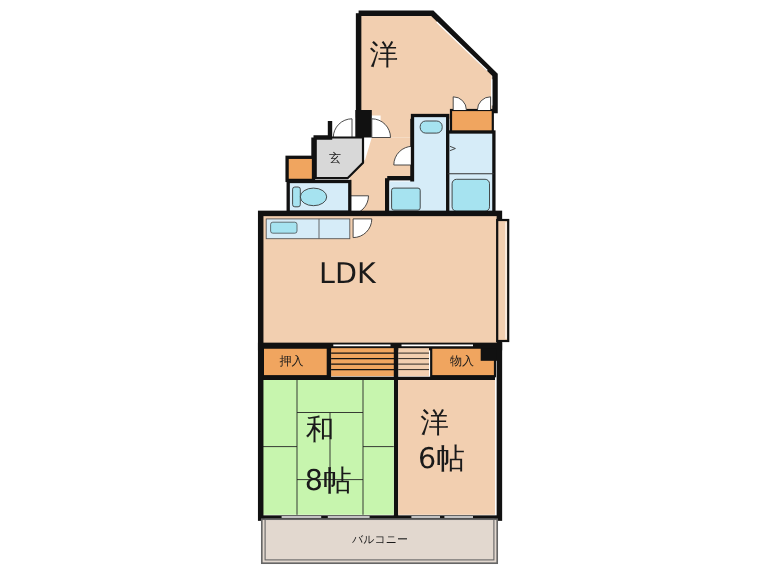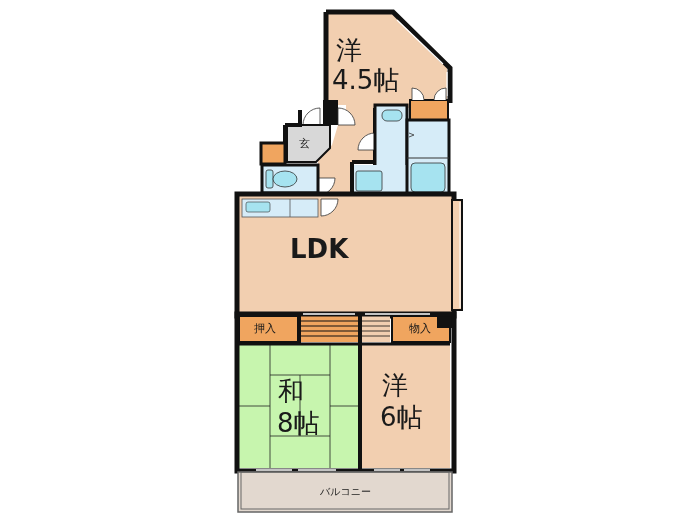--- a/index.html
+++ b/index.html
@@ -138,29 +138,28 @@
       <line x1="365" y1="314" x2="430" y2="314"></line>
     </g>
 
     <g>
       <rect x="238" y="472" width="214" height="40" fill="#e2d8cf" stroke="#666" stroke-width="1.5"></rect>
       <rect x="241" y="472" width="208" height="37" fill="none" stroke="#666" stroke-width="1"></rect>
     </g>
   </svg>
 
   <div class="lbl big" style="left:336px;top:37px;">洋</div>
-  <div class="lbl big" style="left:332px;top:67px;">4.5帖</div>
 
   <div class="lbl small" style="left:299px;top:138px;">玄</div>
 
-  <div class="lbl big" style="left:290px;top:236px;font-weight:bold;">LDK</div>
+  <div class="lbl big" style="left:290px;top:236px;">LDK</div>
 
   <div class="lbl small" style="left:254px;top:323px;">押入</div>
   <div class="lbl small" style="left:409px;top:323px;">物入</div>
 
   <div class="lbl big" style="left:278px;top:378px;">和</div>
-  <div class="lbl big" style="left:277px;top:410px;">8帖</div>
+  <div class="lbl big" style="left:277px;top:424px;">8帖</div>
 
   <div class="lbl big" style="left:382px;top:372px;">洋</div>
   <div class="lbl big" style="left:380px;top:404px;">6帖</div>
 
   <div class="lbl tiny" style="left:320px;top:487px;">バルコニー</div>
 </div>
 
 </body></html>

